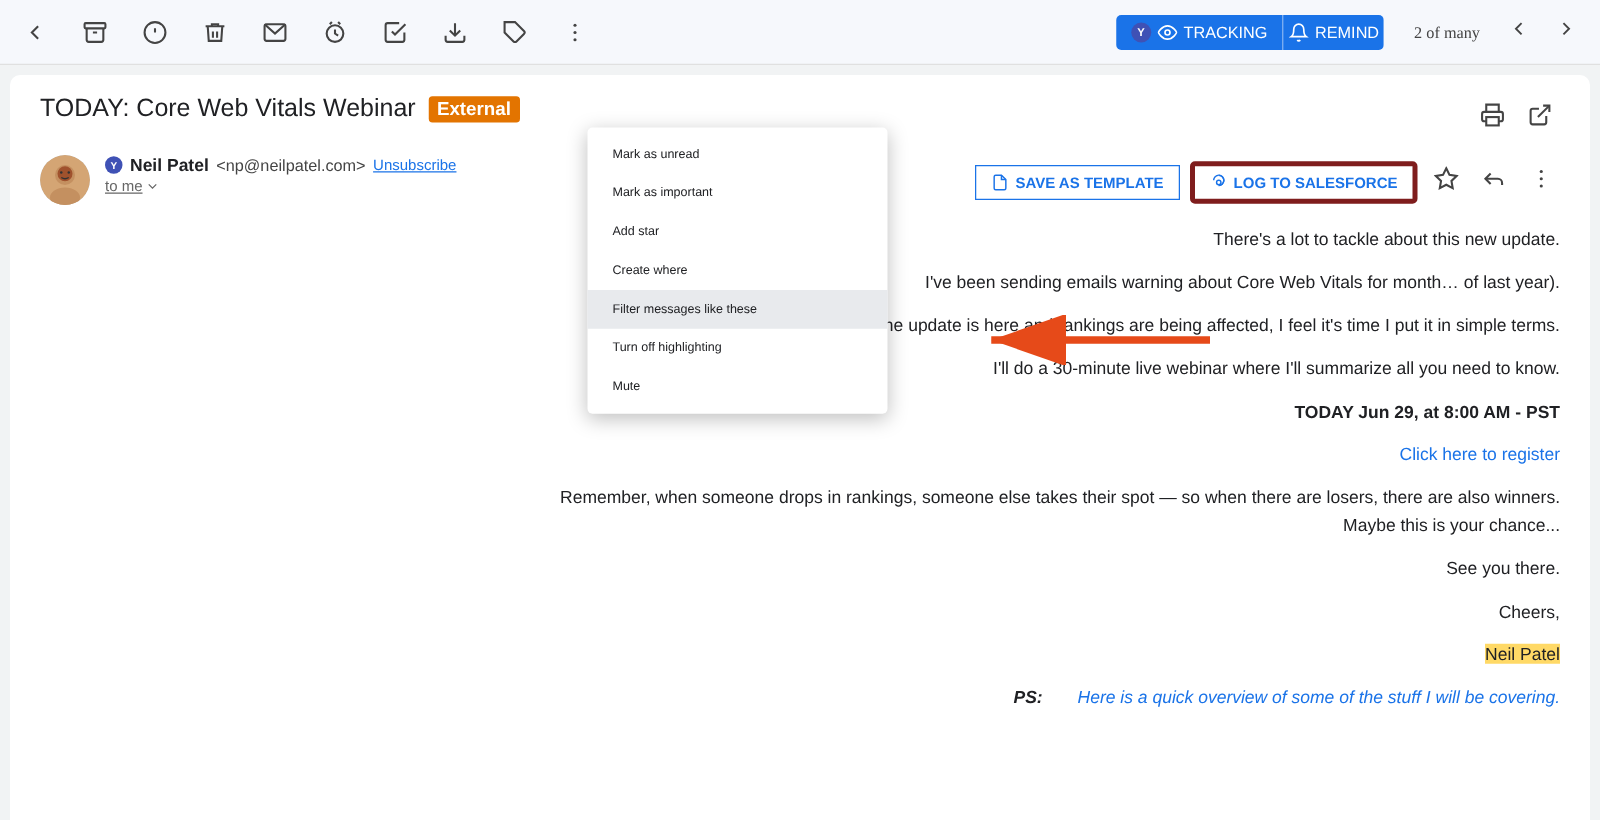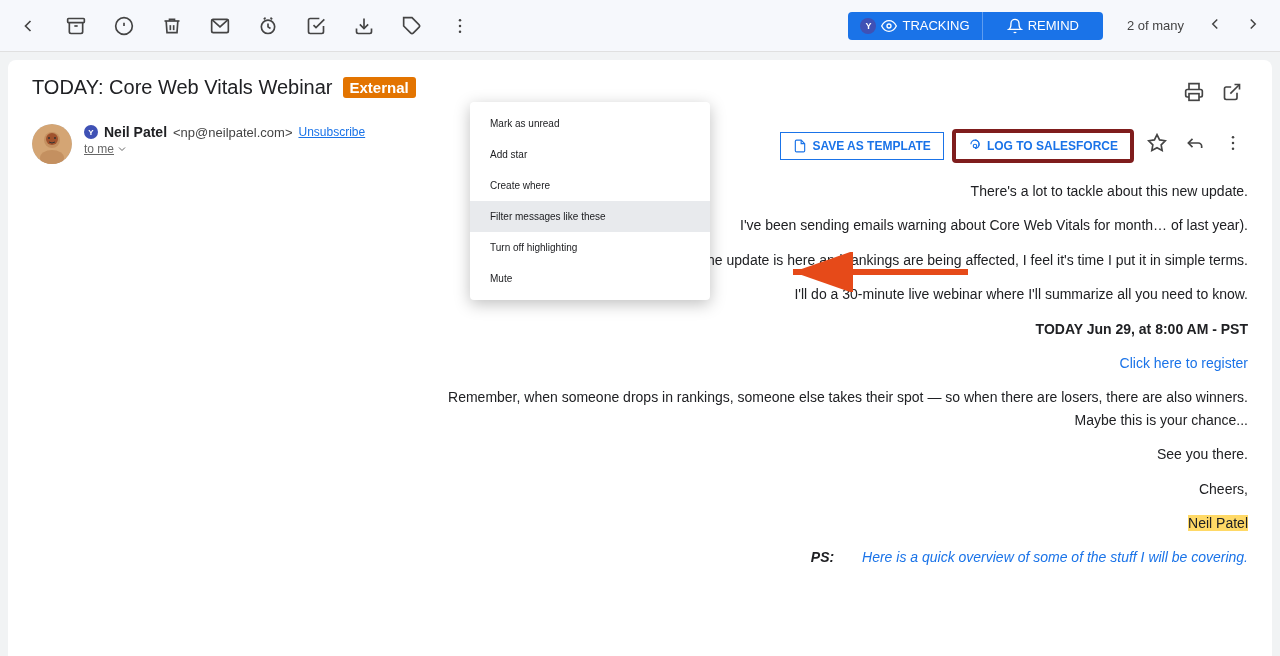--- a/index.html
+++ b/index.html
@@ -23,26 +23,26 @@
     }
 
     .tracking-btn {
       display: flex; align-items: center; gap: 5px;
       background: #1a73e8; color: #fff; border: none;
       border-radius: 4px 0 0 4px; padding: 6px 12px; cursor: pointer; font-size: 13px; font-weight: 500;
     }
     .remind-btn {
       display: flex; align-items: center; gap: 5px;
       background: #1a73e8; color: #fff; border: none;
-      border-radius: 0 4px 4px 0; padding: 6px 24px; cursor: pointer; font-size: 13px; font-weight: 500;
+      border-radius: 0 4px 4px 0; padding: 6px 4px; cursor: pointer; font-size: 13px; font-weight: 500;
       border-left: 1px solid rgba(255,255,255,0.3);
     }
     .btn-group { display: flex; margin-right: 8px; }
 
-    .nav-count { font-size: 13px; color: #444; margin: 0 8px; }
+    .nav-count { font-size: 13px; color: #444; margin: 0 8px; font-family: Liberation Serif, serif; }
     .nav-arrow { background: none; border: none; cursor: pointer; color: #444; font-size: 16px; padding: 6px; border-radius: 50%; }
 
     
     .email-area {
       background: #fff;
       margin: 8px 8px 0 8px;
       border-radius: 8px 8px 0 0;
       padding: 16px 24px;
       min-height: 600px;
       position: relative;
@@ -337,20 +337,21 @@
     </p>
     <p>Remember, when someone drops in rankings, someone else takes their spot — so when there are losers, there are also winners.<br>Maybe this is your chance...</p>
     <p>See you there.</p>
     <p>Cheers,</p>
     <p><span class="highlight">Neil Patel</span></p>
     <p><span style="font-style:italic;font-weight:bold;">PS:</span> <a class="italic-link">Here is a quick overview of some of the stuff I will be covering.</a></p>
   </div>
 
   <div class="dropdown-menu">
     <div class="menu-item">Mark as unread</div>
+    <div class="menu-item">Mark as important</div>
     <div class="menu-item">Add star</div>
     <div class="menu-item">Create where</div>
     <div class="menu-item highlighted">Filter messages like these</div>
     <div class="menu-item">Turn off highlighting</div>
     <div class="menu-item">Mute</div>
   </div>
 
   <div class="arrow-annotation">
     <svg class="arrow-svg" viewBox="0 0 190 40" xmlns="http://www.w3.org/2000/svg">
       <defs>

